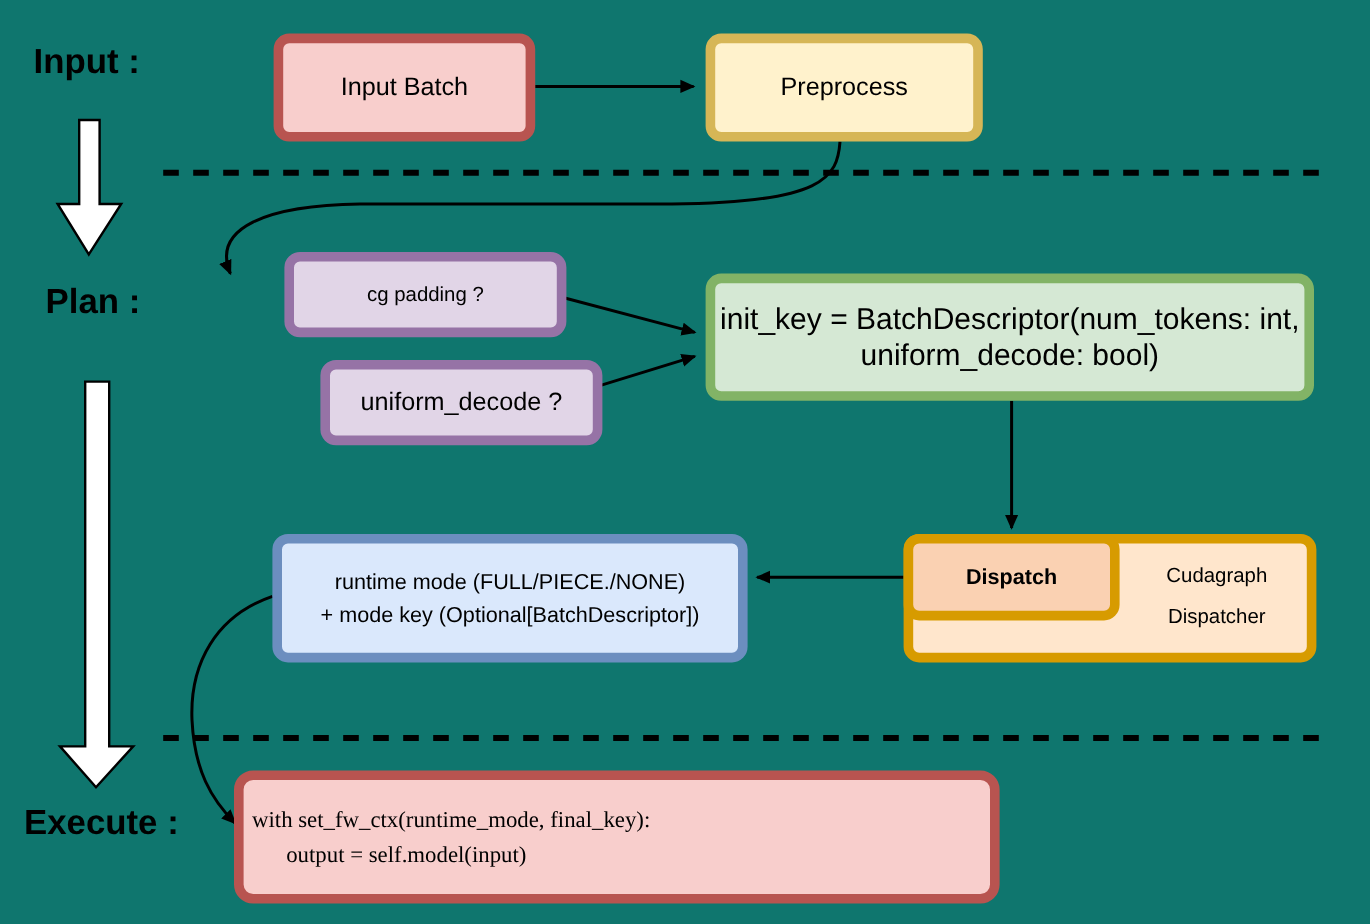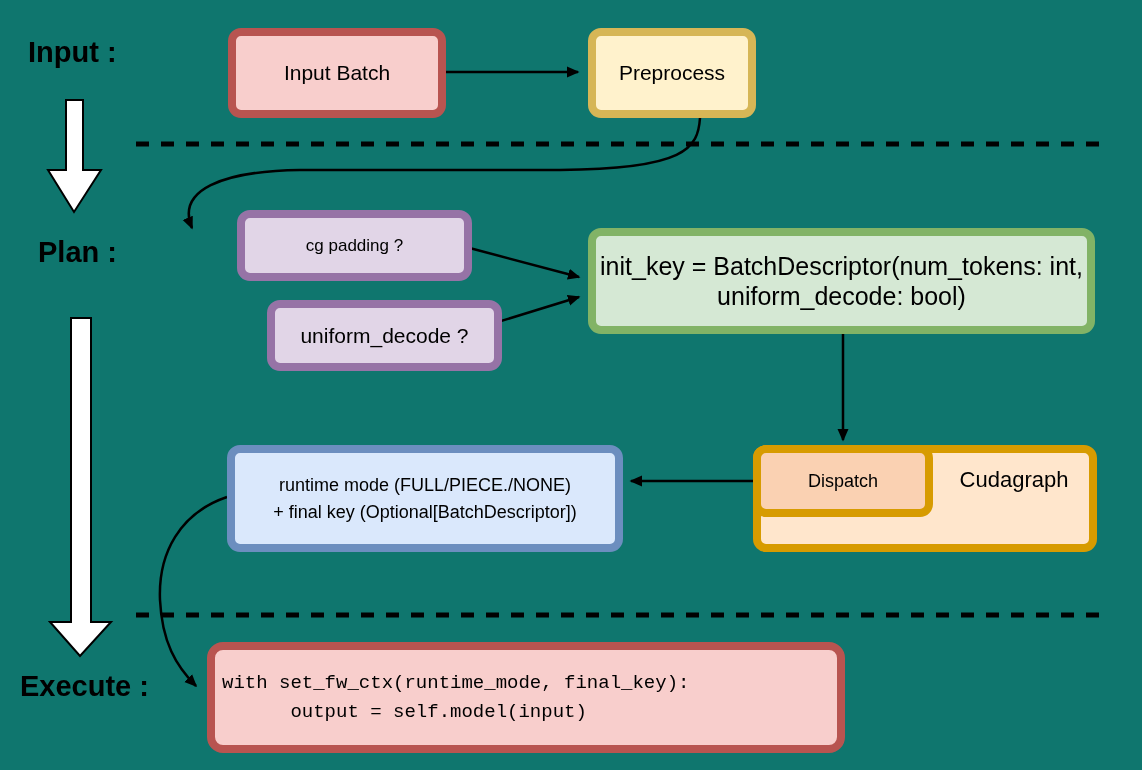--- a/index.html
+++ b/index.html
@@ -12,34 +12,34 @@
   .lbl-input{left:28px;top:36px;}
   .lbl-plan{left:38px;top:236px;}
   .lbl-execute{left:20px;top:670px;}
   .node{
     position:absolute;border:8px solid #a21caf;border-radius:13px;
     display:flex;flex-direction:column;align-items:center;justify-content:center;
     box-sizing:border-box;text-align:center;
   }
   .node .ln{white-space:pre;}
   .n-input-batch{left:228px;top:28px;width:218px;height:90px;font-size:21px;}
-  .n-preprocess{left:588px;top:28px;width:168px;height:90px;font-size:21px;text-align:center;}
+  .n-preprocess{left:588px;top:28px;width:231px;height:90px;font-size:21px;text-align:center;}
   .n-cg-padding{left:227px;top:210px;width:235px;height:71px;font-size:17px;margin-left:10px;}
   .n-uniform-decode{left:227px;top:300px;width:235px;height:71px;font-size:21px;}
   .n-init-key{left:588px;top:228px;width:507px;height:106px;font-size:25px;line-height:30px;}
   .n-cudagraph{left:753px;top:445px;width:344px;height:107px;}
-  .n-dispatch{left:753px;top:445px;width:180px;height:72px;font-size:18px;z-index:2;}
+  .n-dispatch{left:753px;top:445px;width:180px;height:72px;font-size:18px;z-index:2;font-weight:bold;}
   .cudagraph-caption{
     position:absolute;left:935px;top:463px;width:158px;text-align:center;
-    font-size:22px;line-height:34px;z-index:3;
+    font-size:17px;line-height:34px;z-index:3;
   }
   .n-runtime{left:227px;top:445px;width:396px;height:107px;font-size:18px;line-height:27px;align-items:center;}
   .n-code{
-    left:207px;top:642px;width:638px;height:111px;
-    font-family:Liberation Mono, monospace;font-size:19px;line-height:29px;
+    left:195px;top:642px;width:638px;height:111px;
+    font-family:Liberation Serif, serif;font-size:19px;line-height:29px;
     align-items:flex-start;padding-left:7px;border-radius:16px;
   }
 </style>
 </head>
 <body>
 
 <div id="stage">
 
   <svg id="connectors" width="1142" height="770" viewBox="0 0 1142 770" xmlns="http://www.w3.org/2000/svg">
     <defs>
@@ -89,25 +89,26 @@
   </div>
 
   <div class="node n-cudagraph" style="background-color: rgb(255, 230, 204); border-color: rgb(215, 155, 0);"></div>
 
   <div class="node n-dispatch" style="background-color: rgb(250, 209, 178); border-color: rgb(215, 155, 0);">
     <span class="ln">Dispatch</span>
   </div>
 
   <div class="cudagraph-caption">
     <div class="ln">Cudagraph</div>
+    <div class="ln">Dispatcher</div>
   </div>
 
   <div class="node n-runtime" style="background-color: rgb(218, 232, 252); border-color: rgb(108, 142, 191);">
     <span class="ln">runtime mode (FULL/PIECE./NONE)</span>
-    <span class="ln">+ final key (Optional[BatchDescriptor])</span>
+    <span class="ln">+ mode key (Optional[BatchDescriptor])</span>
   </div>
 
   <div class="node n-code" style="background-color: rgb(248, 206, 204); border-color: rgb(184, 84, 80);">
     <span class="ln">with set_fw_ctx(runtime_mode, final_key):</span>
     <span class="ln">      output = self.model(input)</span>
   </div>
 
 </div>
 
 </body></html>

